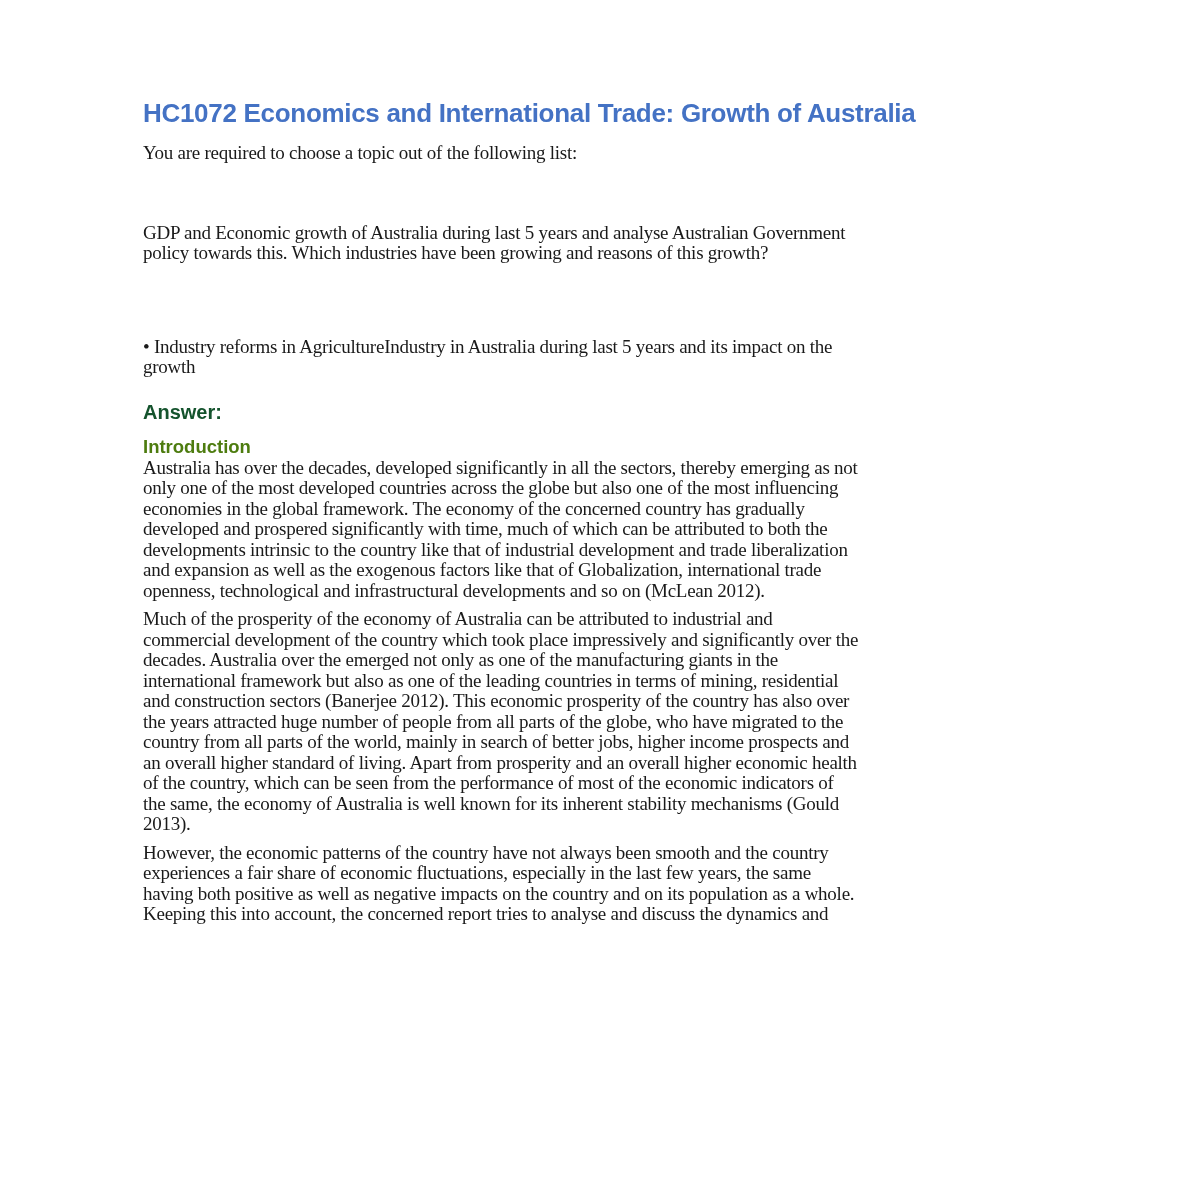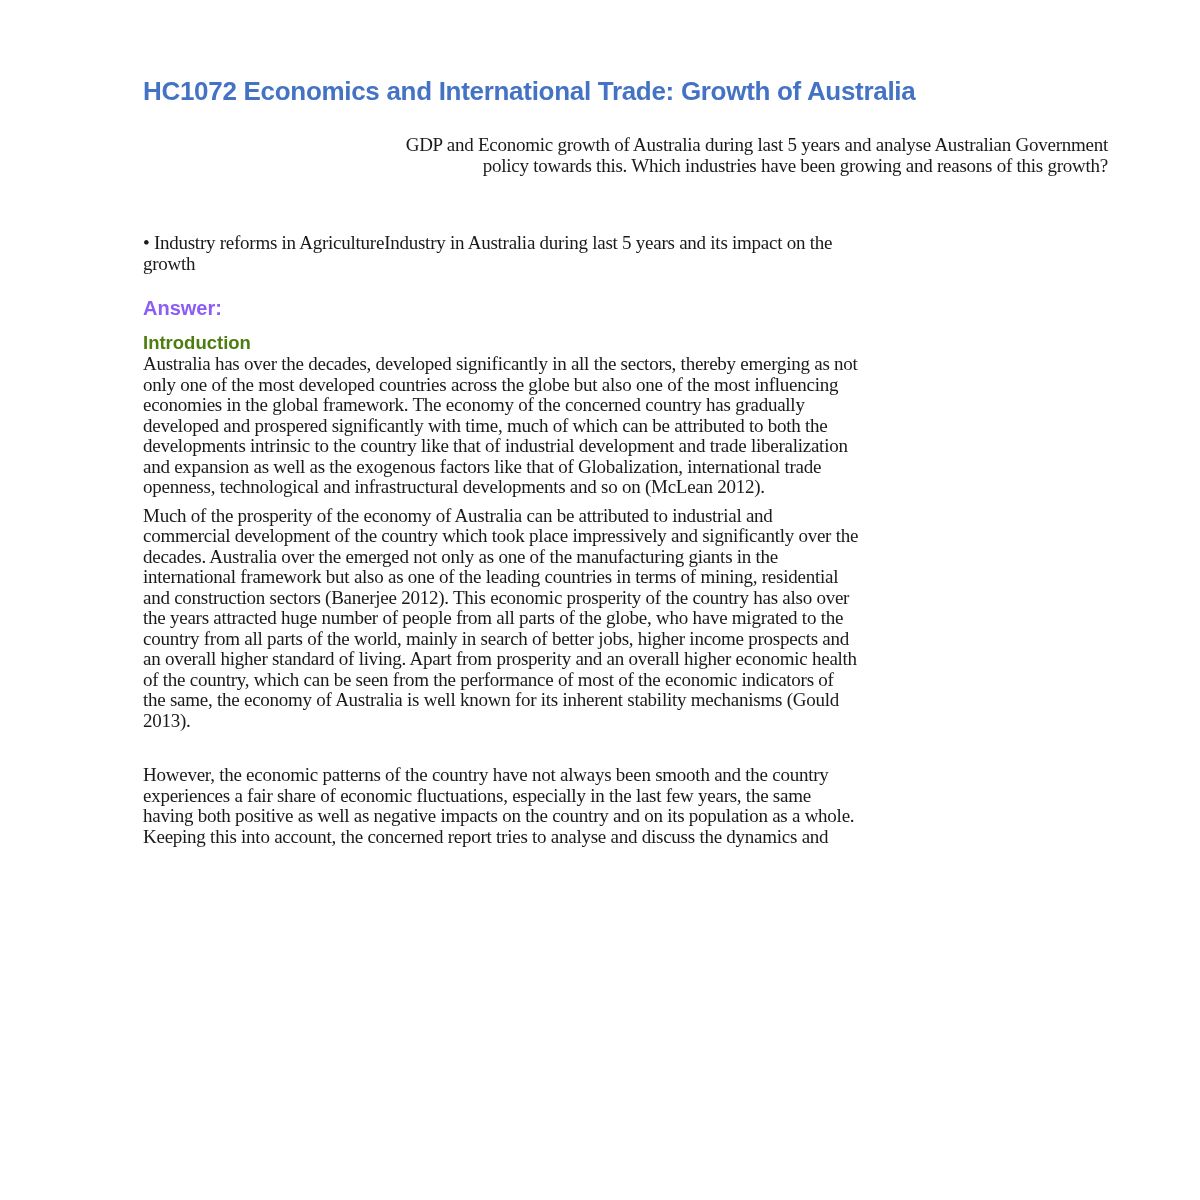--- a/index.html
+++ b/index.html
@@ -14,71 +14,72 @@
     background: #ffffff;
     overflow: hidden;
     font-family: "Liberation Serif", serif;
     color: #1a1a1a;
   }
   .doc {
     position: absolute;
     top: 0;
     left: 143px;
     width: 965px;
-    padding-top: 75px;
+    padding-top: 97px;
     box-sizing: border-box;
   }
   .doc-title {
     font-family: "Liberation Sans", sans-serif;
     font-weight: bold;
     font-size: 26px;
     line-height: 32px;
     color: #4472C4;
     letter-spacing: -0.3px;
     margin: 0;
   }
   .para {
     font-size: 19px;
     line-height: 20.5px;
     white-space: pre-line;
     letter-spacing: -0.25px;
     margin: 0;
   }
   .intro-line   { margin-top: 14px; }
-  .topic-para   { margin-top: 28px; text-align: right; }
-  .bullet-1     { margin-top: 57px; }
+  .topic-para   { margin-top: 59px; }
+  .bullet-1     { margin-top: 73px; }
   .bullet-2     { margin-top: 55px; }
   .answer-heading {
     font-family: "Liberation Sans", sans-serif;
     font-weight: bold;
     font-size: 20px;
     line-height: 24px;
-    color: #8b5cf6;
+    color: #14532d;
     margin: 22px 0 0 0;
   }
   .section-heading {
     font-family: "Liberation Sans", sans-serif;
     font-weight: bold;
     font-size: 18.5px;
     line-height: 22px;
     color: #4d7c0f;
     margin: 12px 0 0 0;
   }
   .body-para-1 { }
   .body-para-2 { margin-top: 8px; }
-  .body-para-3 { margin-top: 34px; font-family: Liberation Serif, serif; }
+  .body-para-3 { margin-top: 8px; font-family: Liberation Serif, serif; }
 </style>
 </head>
 <body>
 
 <div class="page">
   <div class="doc">
 
     <h1 class="doc-title">HC1072 Economics and International Trade: Growth of Australia</h1>
 
+    <p class="para intro-line">You are required to choose a topic out of the following list:</p>
 
     <p class="para topic-para">GDP and Economic growth of Australia during last 5 years and analyse Australian Government
 policy towards this. Which industries have been growing and reasons of this growth?</p>
 
     <p class="para bullet-1">• Industry reforms in AgricultureIndustry in Australia during last 5 years and its impact on the
 growth</p>
 
 
     <h2 class="answer-heading">Answer:</h2>
 

